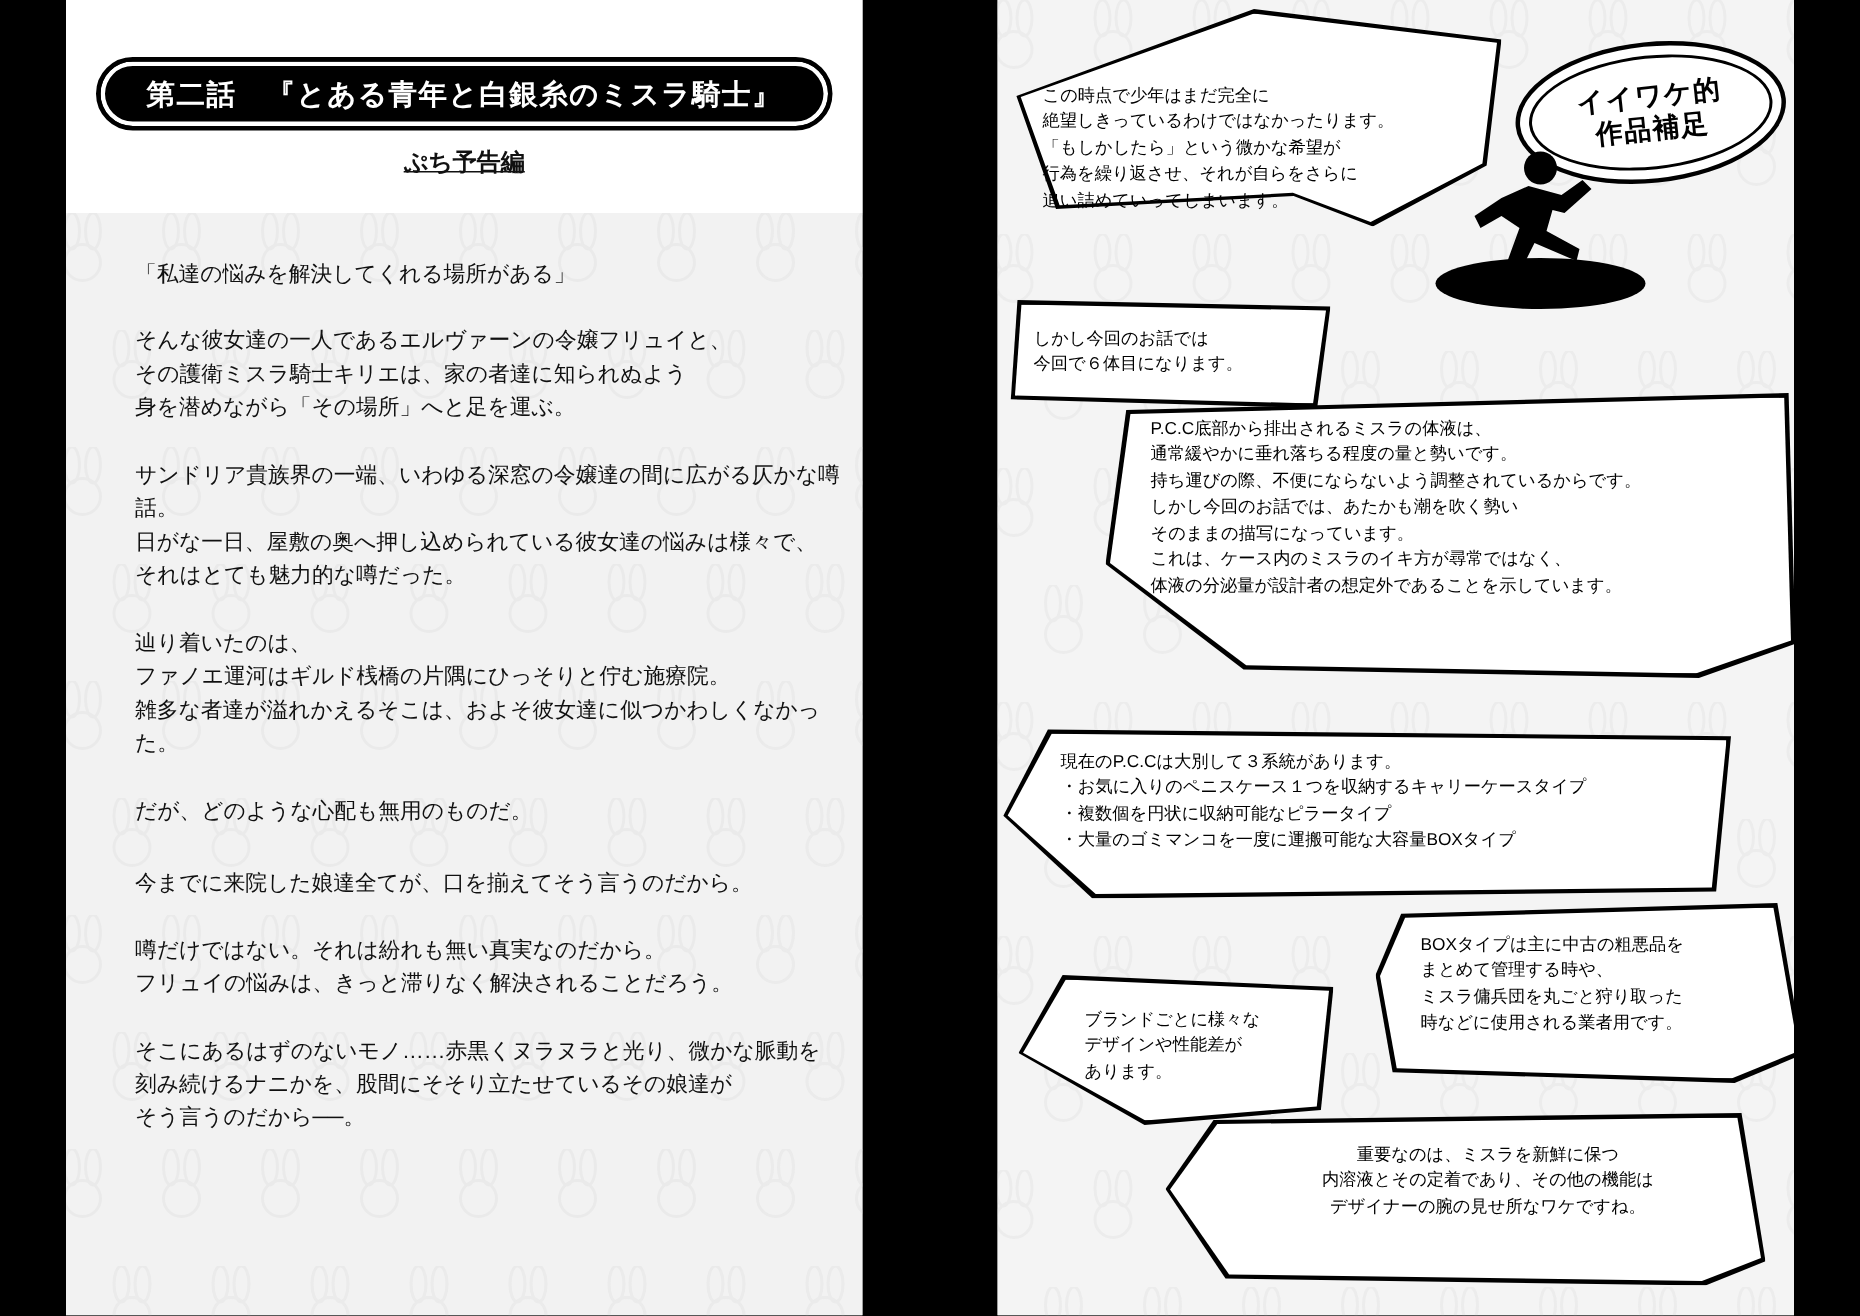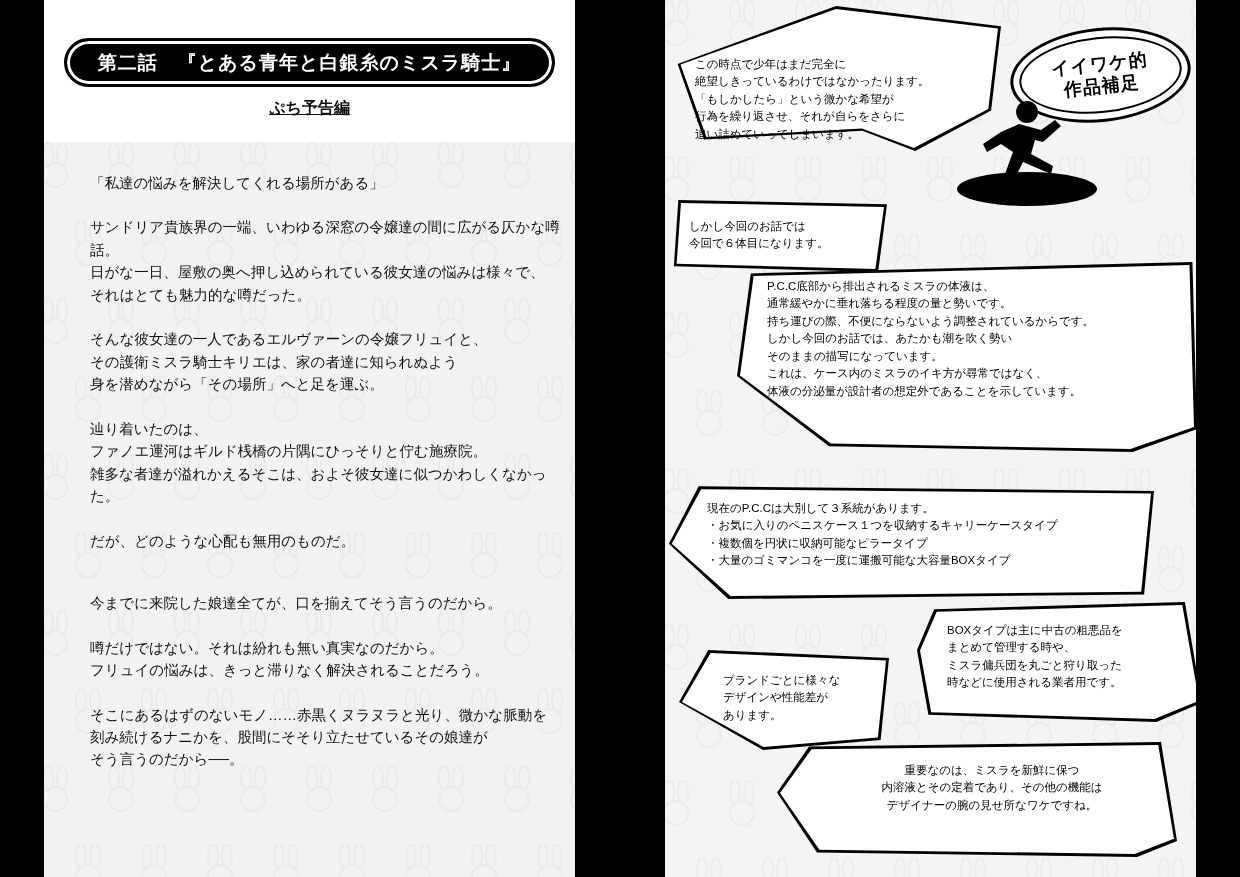--- a/index.html
+++ b/index.html
@@ -635,30 +635,30 @@
     <div class="title-wrap">
       <div class="title-pill">
         <span class="title-text">第二話　『とある青年と白銀糸のミスラ騎士』</span>
       </div>
     </div>
 
     <div class="subtitle">ぷち予告編</div>
 
     <div class="left-body">
       <p class="para">「私達の悩みを解決してくれる場所がある」</p>
+      <p class="para">そんな彼女達の一人であるエルヴァーンの令嬢フリュイと、
+その護衛ミスラ騎士キリエは、家の者達に知られぬよう
+身を潜めながら「その場所」へと足を運ぶ。</p>
       <p class="para">サンドリア貴族界の一端、いわゆる深窓の令嬢達の間に広がる仄かな噂話。
 日がな一日、屋敷の奥へ押し込められている彼女達の悩みは様々で、
 それはとても魅力的な噂だった。</p>
-      <p class="para">そんな彼女達の一人であるエルヴァーンの令嬢フリュイと、
-その護衛ミスラ騎士キリエは、家の者達に知られぬよう
-身を潜めながら「その場所」へと足を運ぶ。</p>
       <p class="para">辿り着いたのは、
 ファノエ運河はギルド桟橋の片隅にひっそりと佇む施療院。
 雑多な者達が溢れかえるそこは、およそ彼女達に似つかわしくなかった。</p>
-      <p class="para" style="margin-bottom:40px">だが、どのような心配も無用のものだ。</p>
+      <p class="para" style="margin-bottom:26px">だが、どのような心配も無用のものだ。</p>
       <p class="para">今までに来院した娘達全てが、口を揃えてそう言うのだから。</p>
       <p class="para">噂だけではない。それは紛れも無い真実なのだから。
 フリュイの悩みは、きっと滞りなく解決されることだろう。</p>
       <p class="para">そこにあるはずのないモノ……赤黒くヌラヌラと光り、微かな脈動を
 刻み続けるナニかを、股間にそそり立たせているその娘達が
 そう言うのだから──。</p>
     </div>
   </div>
 
   <div class="right-page">

